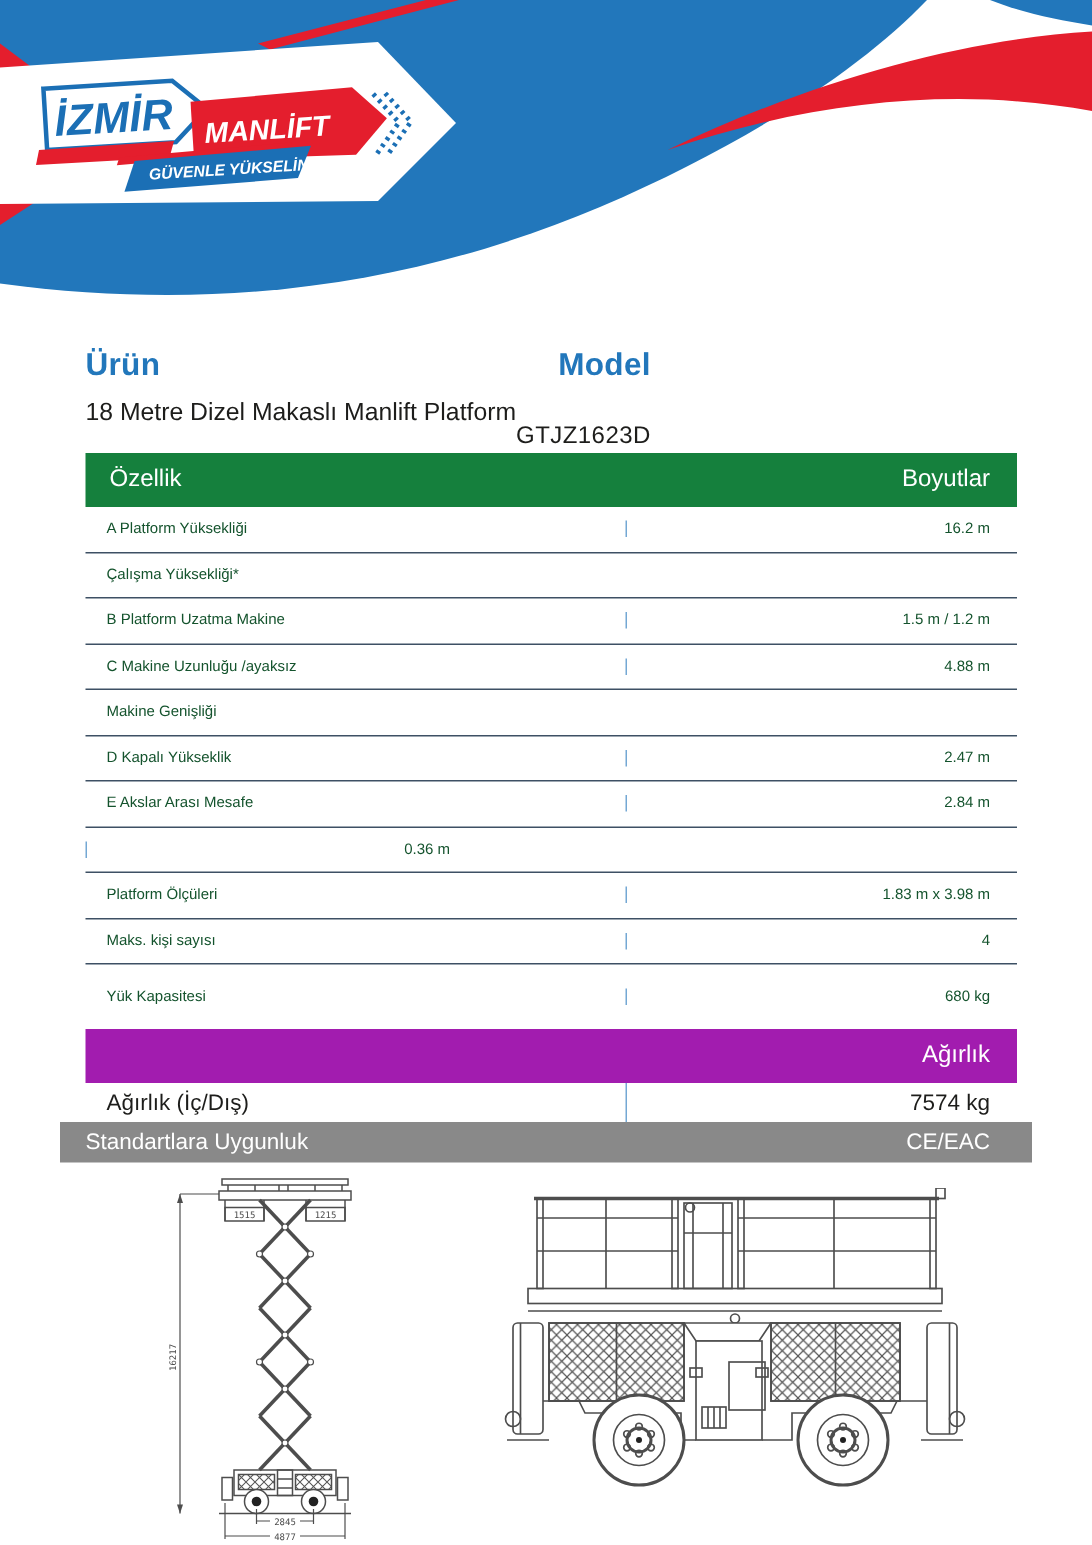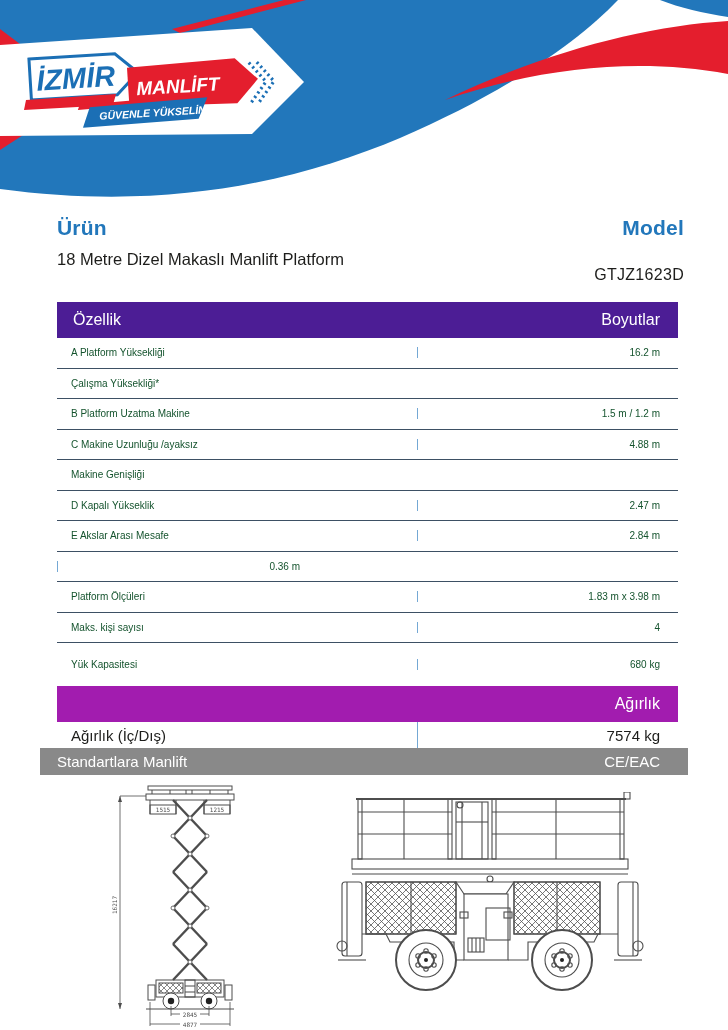--- a/index.html
+++ b/index.html
@@ -3,29 +3,29 @@
 <meta charset="utf-8">
 <style>
   html,body{margin:0;padding:0;background:#ffffff;}
   .page{
     position:relative;width:728px;height:1030px;background:#ffffff;
     font-family:"Liberation Sans", sans-serif;overflow:hidden;
   }
   .header-svg{position:absolute;top:0;left:0;display:block;}
 
   
-  .title-row{position:absolute;left:57px;width:627px;top:216px;display:flex;justify-content:space-between;}
+  .title-row{position:absolute;left:57px;width:627px;top:232px;display:flex;}
   .product-label,.model-label{font-size:21px;font-weight:bold;color:#2277bb;letter-spacing:.2px;}
   .product-name{font-size:16.5px;color:#1d1d1b;margin-top:10px;}
   .model-block{text-align:right;}
   .model-value{font-size:16px;color:#1d1d1b;margin-top:26px;letter-spacing:.3px;}
 
   
   .spec-table{position:absolute;left:57px;top:302px;width:621px;}
-  .spec-head{display:flex;height:36px;background:#4c1d95;color:#fff;align-items:center;font-size:16px;}
+  .spec-head{display:flex;height:36px;background:#15803d;color:#fff;align-items:center;font-size:16px;}
   .spec-head .h-label{flex:1;padding-left:16px;}
   .spec-head .h-value{padding-right:18px;}
   .spec-row{display:flex;height:30.5px;border-bottom:1.6px solid #3d5064;font-size:10px;color:#14532d;box-sizing:border-box;align-items:center;}
   .spec-row:last-child{height:43px;border-bottom:none;gap:32px;}
   .spec-row .cell{display:flex;align-items:center;}
   .spec-row .label{flex:1;padding-left:14px;}
   .spec-row .value{width:261px;box-sizing:border-box;padding-right:18px;justify-content:flex-end;border-left:1.2px solid #74a8d4;}
   .weight-head{height:36px;background:#a21caf;display:flex;align-items:center;justify-content:flex-end;padding-right:18px;color:#fff;font-size:16px;}
   .weight-row{display:flex;height:27px;font-size:15px;color:#1d1d1b;}
   .weight-row .cell{display:flex;align-items:center;}
@@ -145,21 +145,21 @@
     <div class="weight-head">
       <span>Ağırlık</span>
     </div>
     <div class="weight-row">
       <span class="cell label">Ağırlık (İç/Dış)</span>
       <span class="cell value">7574 kg</span>
     </div>
   </div>
 
   <div class="standards-bar">
-    <span class="label">Standartlara Manlift</span>
+    <span class="label">Standartlara Uygunluk</span>
     <span class="value">CE/EAC</span>
   </div>
 
   <svg class="drawing drawing-extended" width="166" height="246" viewBox="0 0 166 246">
     <defs>
       <pattern id="mesh1" width="6" height="6" patternUnits="userSpaceOnUse">
         <path d="M0 0 L6 6 M6 0 L0 6" stroke="#555" stroke-width="0.7"></path>
       </pattern>
     </defs>
     <g stroke="#4d4d4d" fill="none" stroke-width="1">

